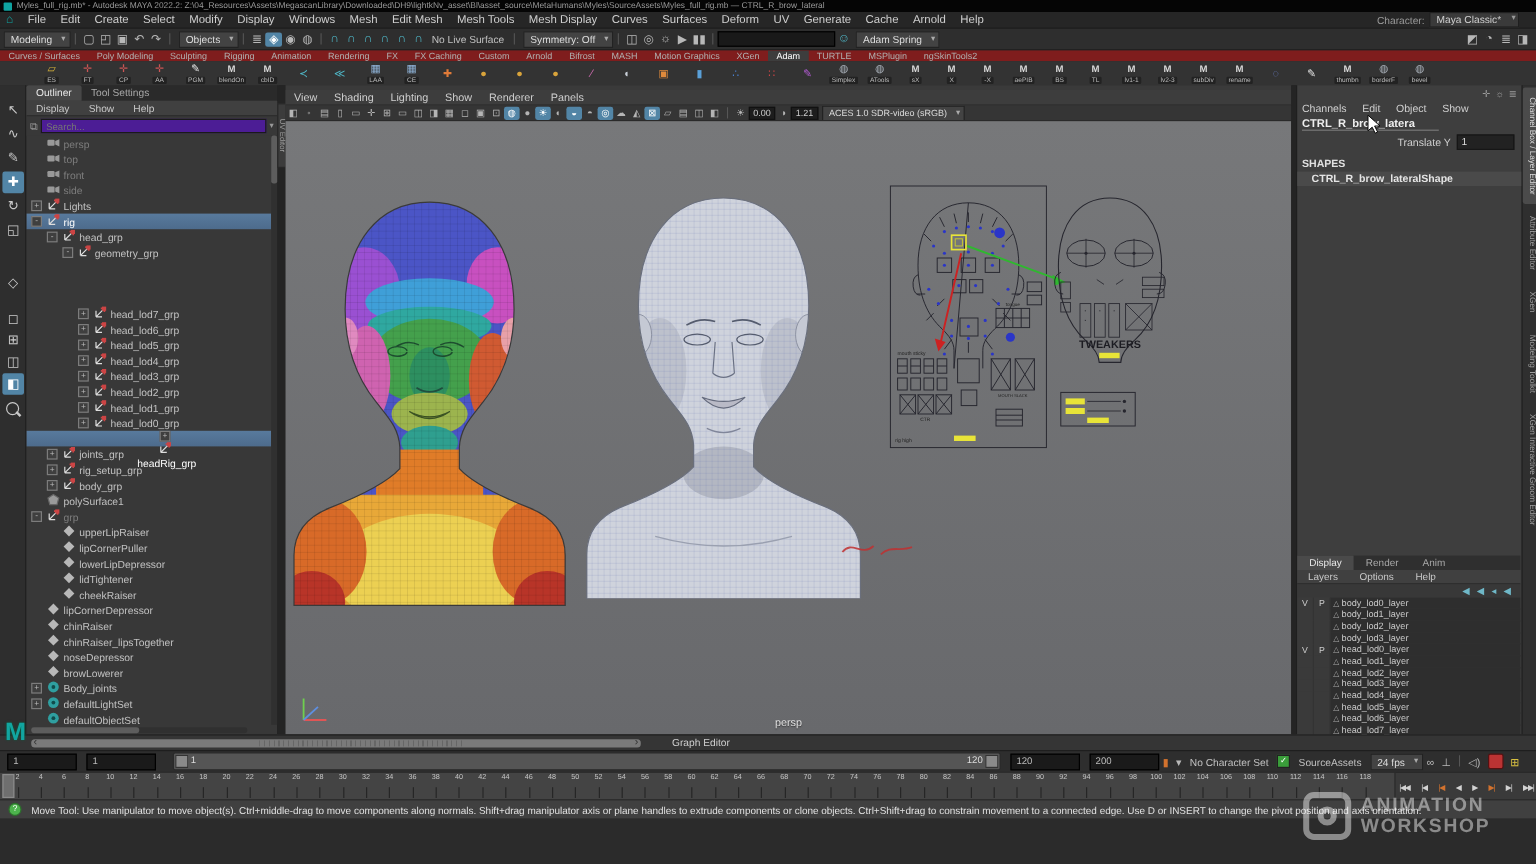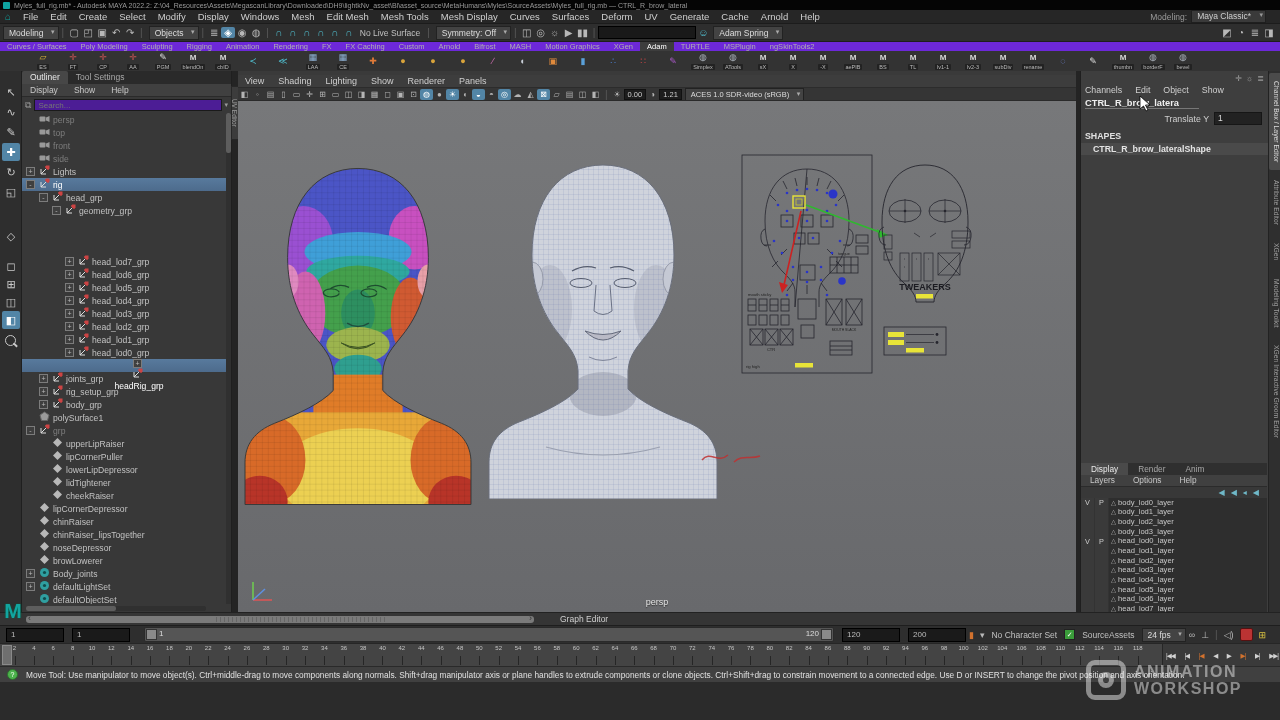--- a/index.html
+++ b/index.html
@@ -22,21 +22,21 @@
   #statusbar{left:0;top:24px;width:1280px;height:18px;background:#2e2e2e;display:flex;align-items:center;border-bottom:1px solid #1e1e1e;box-sizing:border-box;}
   .ddbox{background:#434343;border:1px solid #222;font-size:8.5px;color:#ddd;padding:1px 14px 1px 5px;position:relative;margin-left:3px;white-space:nowrap;}
   .ddbox:after{content:"▾";position:absolute;right:3px;top:1px;font-size:7px;color:#aaa;}
   .sic{font-size:10px;color:#b8b8b8;width:14px;text-align:center;}
   .sic.teal{color:#4fb8c8;}
   .sic.on{background:#5285a6;color:#fff;border-radius:2px;}
   .slabel{font-size:8.5px;color:#c0c0c0;margin:0 4px;white-space:nowrap;}
   .darkfield{background:#191919;border:1px solid #000;height:11px;}
   #sb-right{margin-left:auto;display:flex;align-items:center;margin-right:4px;}
   
-  #shelftabs{left:0;top:42px;width:1280px;height:9px;background:#6d28d9;display:flex;align-items:flex-end;overflow:hidden;}
+  #shelftabs{left:0;top:42px;width:1280px;height:9px;background:#7f1d1d;display:flex;align-items:flex-end;overflow:hidden;}
   .shtab{font-size:7.5px;color:#b0b0b0;padding:0 7px;white-space:nowrap;}
   .shtab.active{color:#fff;background:#3d3d3d;}
   #shelf{left:0;top:51px;width:1280px;height:20px;background:#333;display:flex;align-items:center;padding-left:28px;box-sizing:border-box;overflow:hidden;}
   .shitem{width:30px;display:flex;flex-direction:column;align-items:center;}
   .shico{width:13px;height:11px;font-size:9px;line-height:11px;text-align:center;color:#ccc;}
   .shlab{font-size:5.5px;line-height:6px;background:#222;color:#bbb;padding:0 2px;border-radius:1px;margin-top:1px;white-space:nowrap;}
   .k-folder{color:#d8b33a}.k-axis{color:#cc5555}.k-pencil{color:#e0e0e0}.k-m{color:#d8d8d8;font-weight:bold;font-size:8px;}
   .k-arrow,.k-arrow2{color:#4fb8c8}.k-img{color:#8fb3d8}.k-cross{color:#e07b39}.k-orb{color:#d9a43b}
   .k-wand{color:#d86fb8}.k-ball{color:#c9cfd8}.k-box{color:#e08a3c}.k-cyl{color:#5aa0d8}
   .k-dots{color:#4a7fd0}.k-pts{color:#cc4444}.k-brush{color:#b05ad0}.k-circ{color:#aeb6bf}.k-dotc{color:#6f86d8}
@@ -178,21 +178,21 @@
         <span class="menu">Curves</span>
         <span class="menu">Surfaces</span>
         <span class="menu">Deform</span>
         <span class="menu">UV</span>
         <span class="menu">Generate</span>
         <span class="menu">Cache</span>
         <span class="menu">Arnold</span>
         <span class="menu">Help</span>
       </nav>
     <div id="wsbox">
-      <span class="lbl">Modeling:</span>
+      <span class="lbl">Character:</span>
       <span class="dd">Maya Classic*</span>
     </div>
   </div>
 
   <div id="statusbar" class="abs">
       <span class="ddbox">Modeling</span>
       <span class="sep">|</span>
       <span class="sic">▢</span>
       <span class="sic">◰</span>
       <span class="sic">▣</span>

